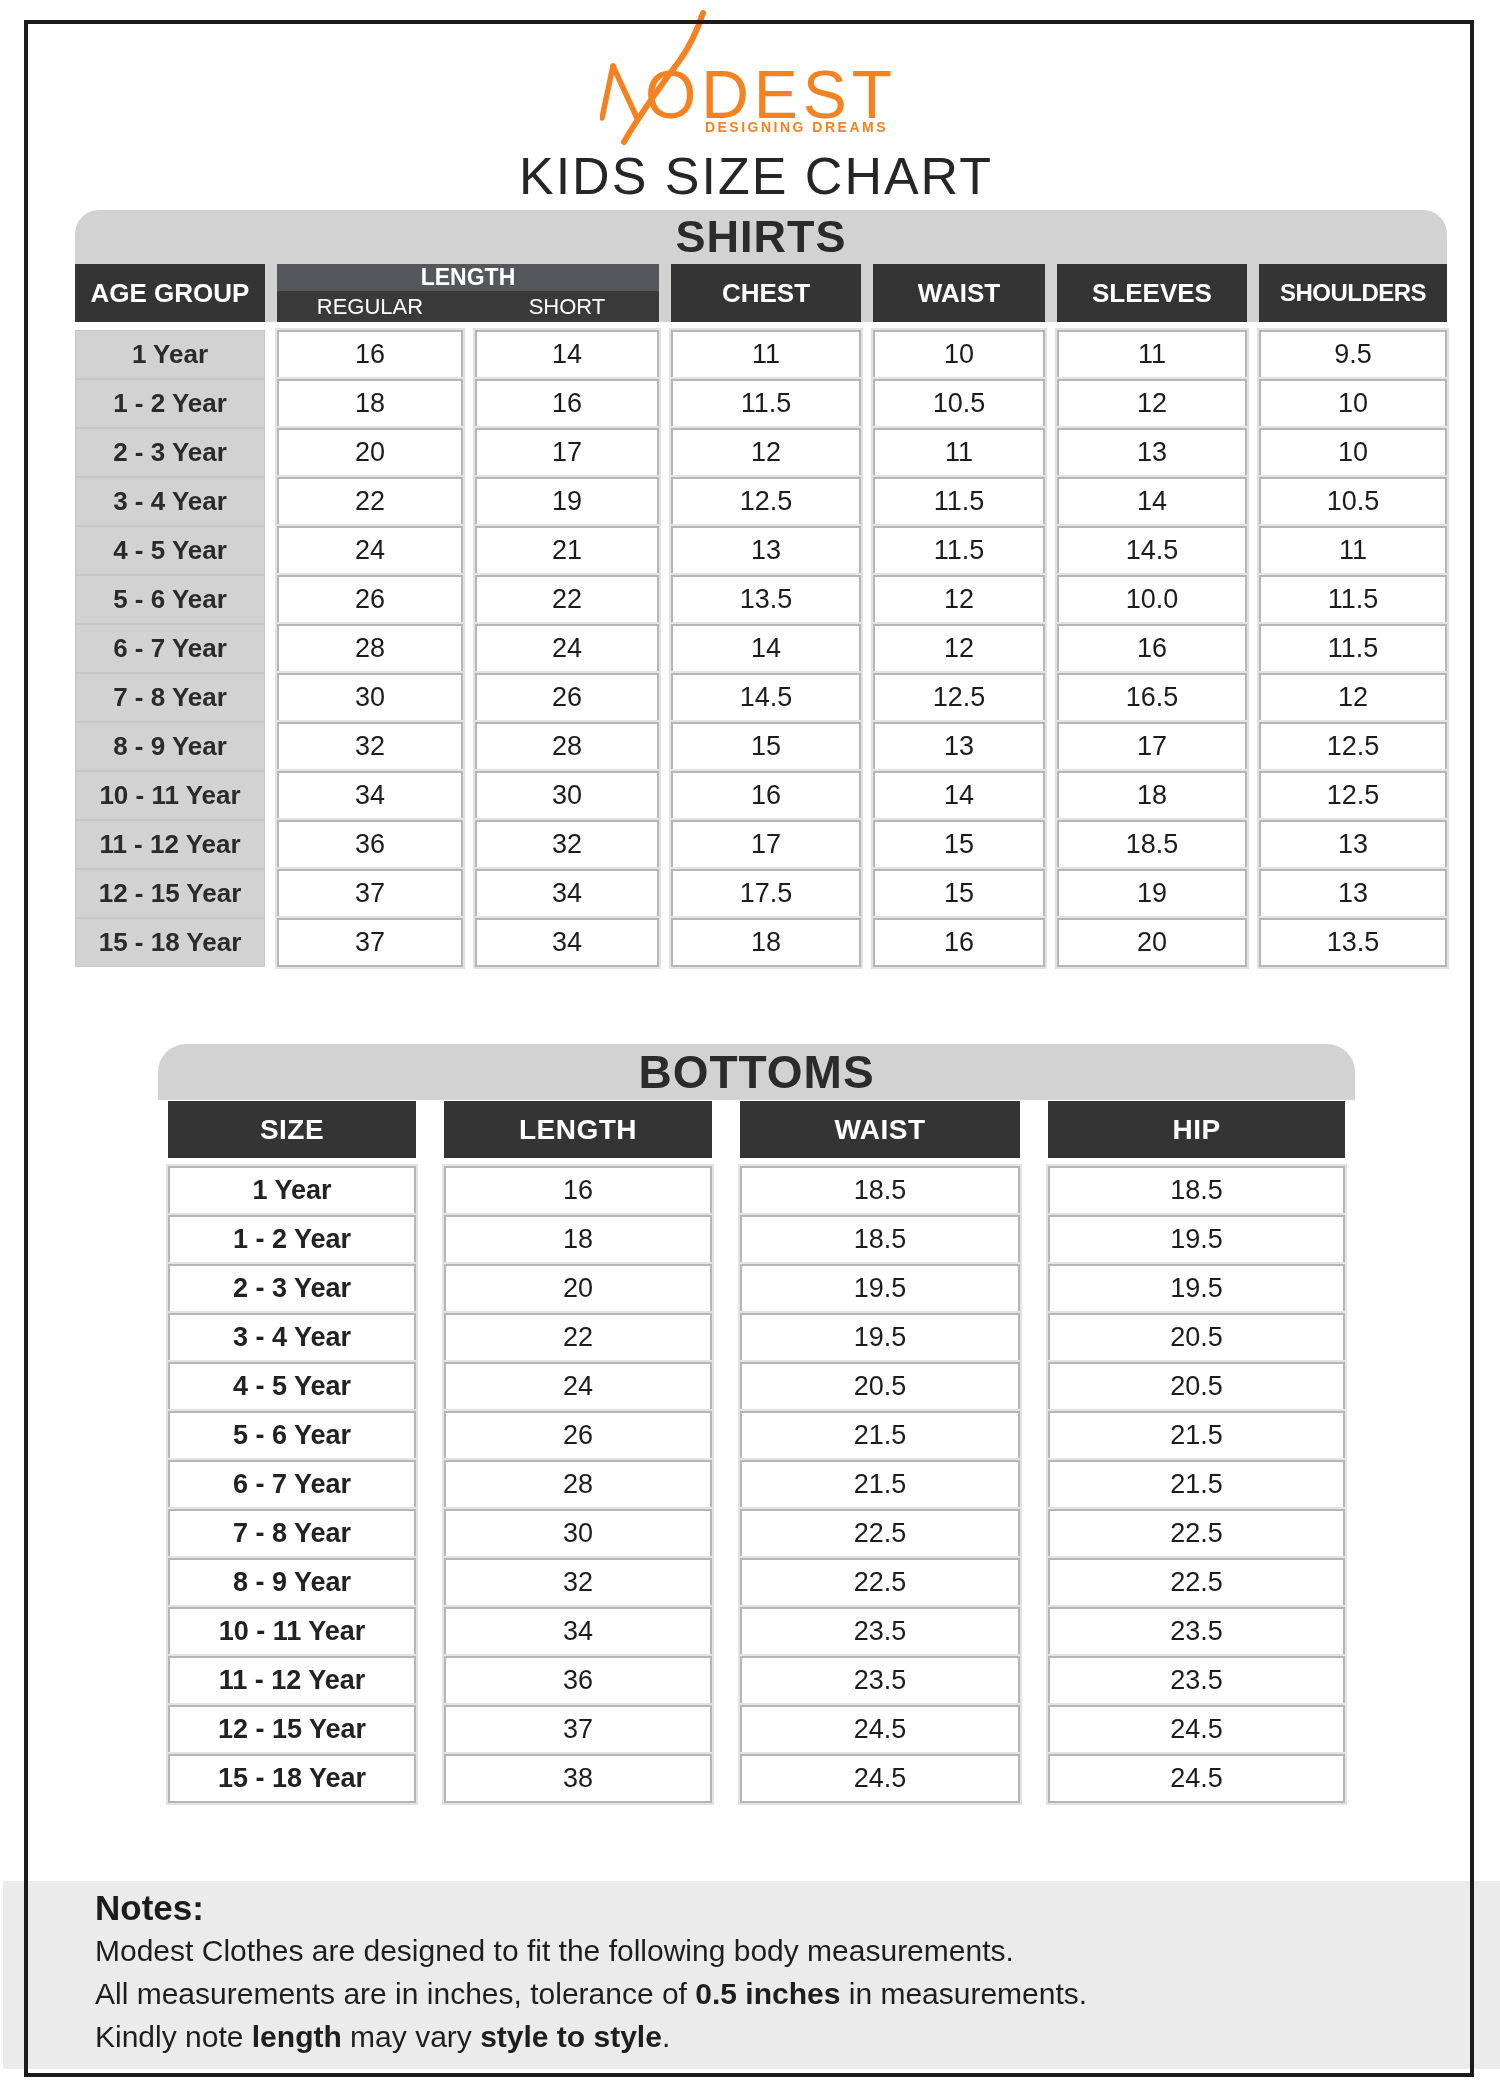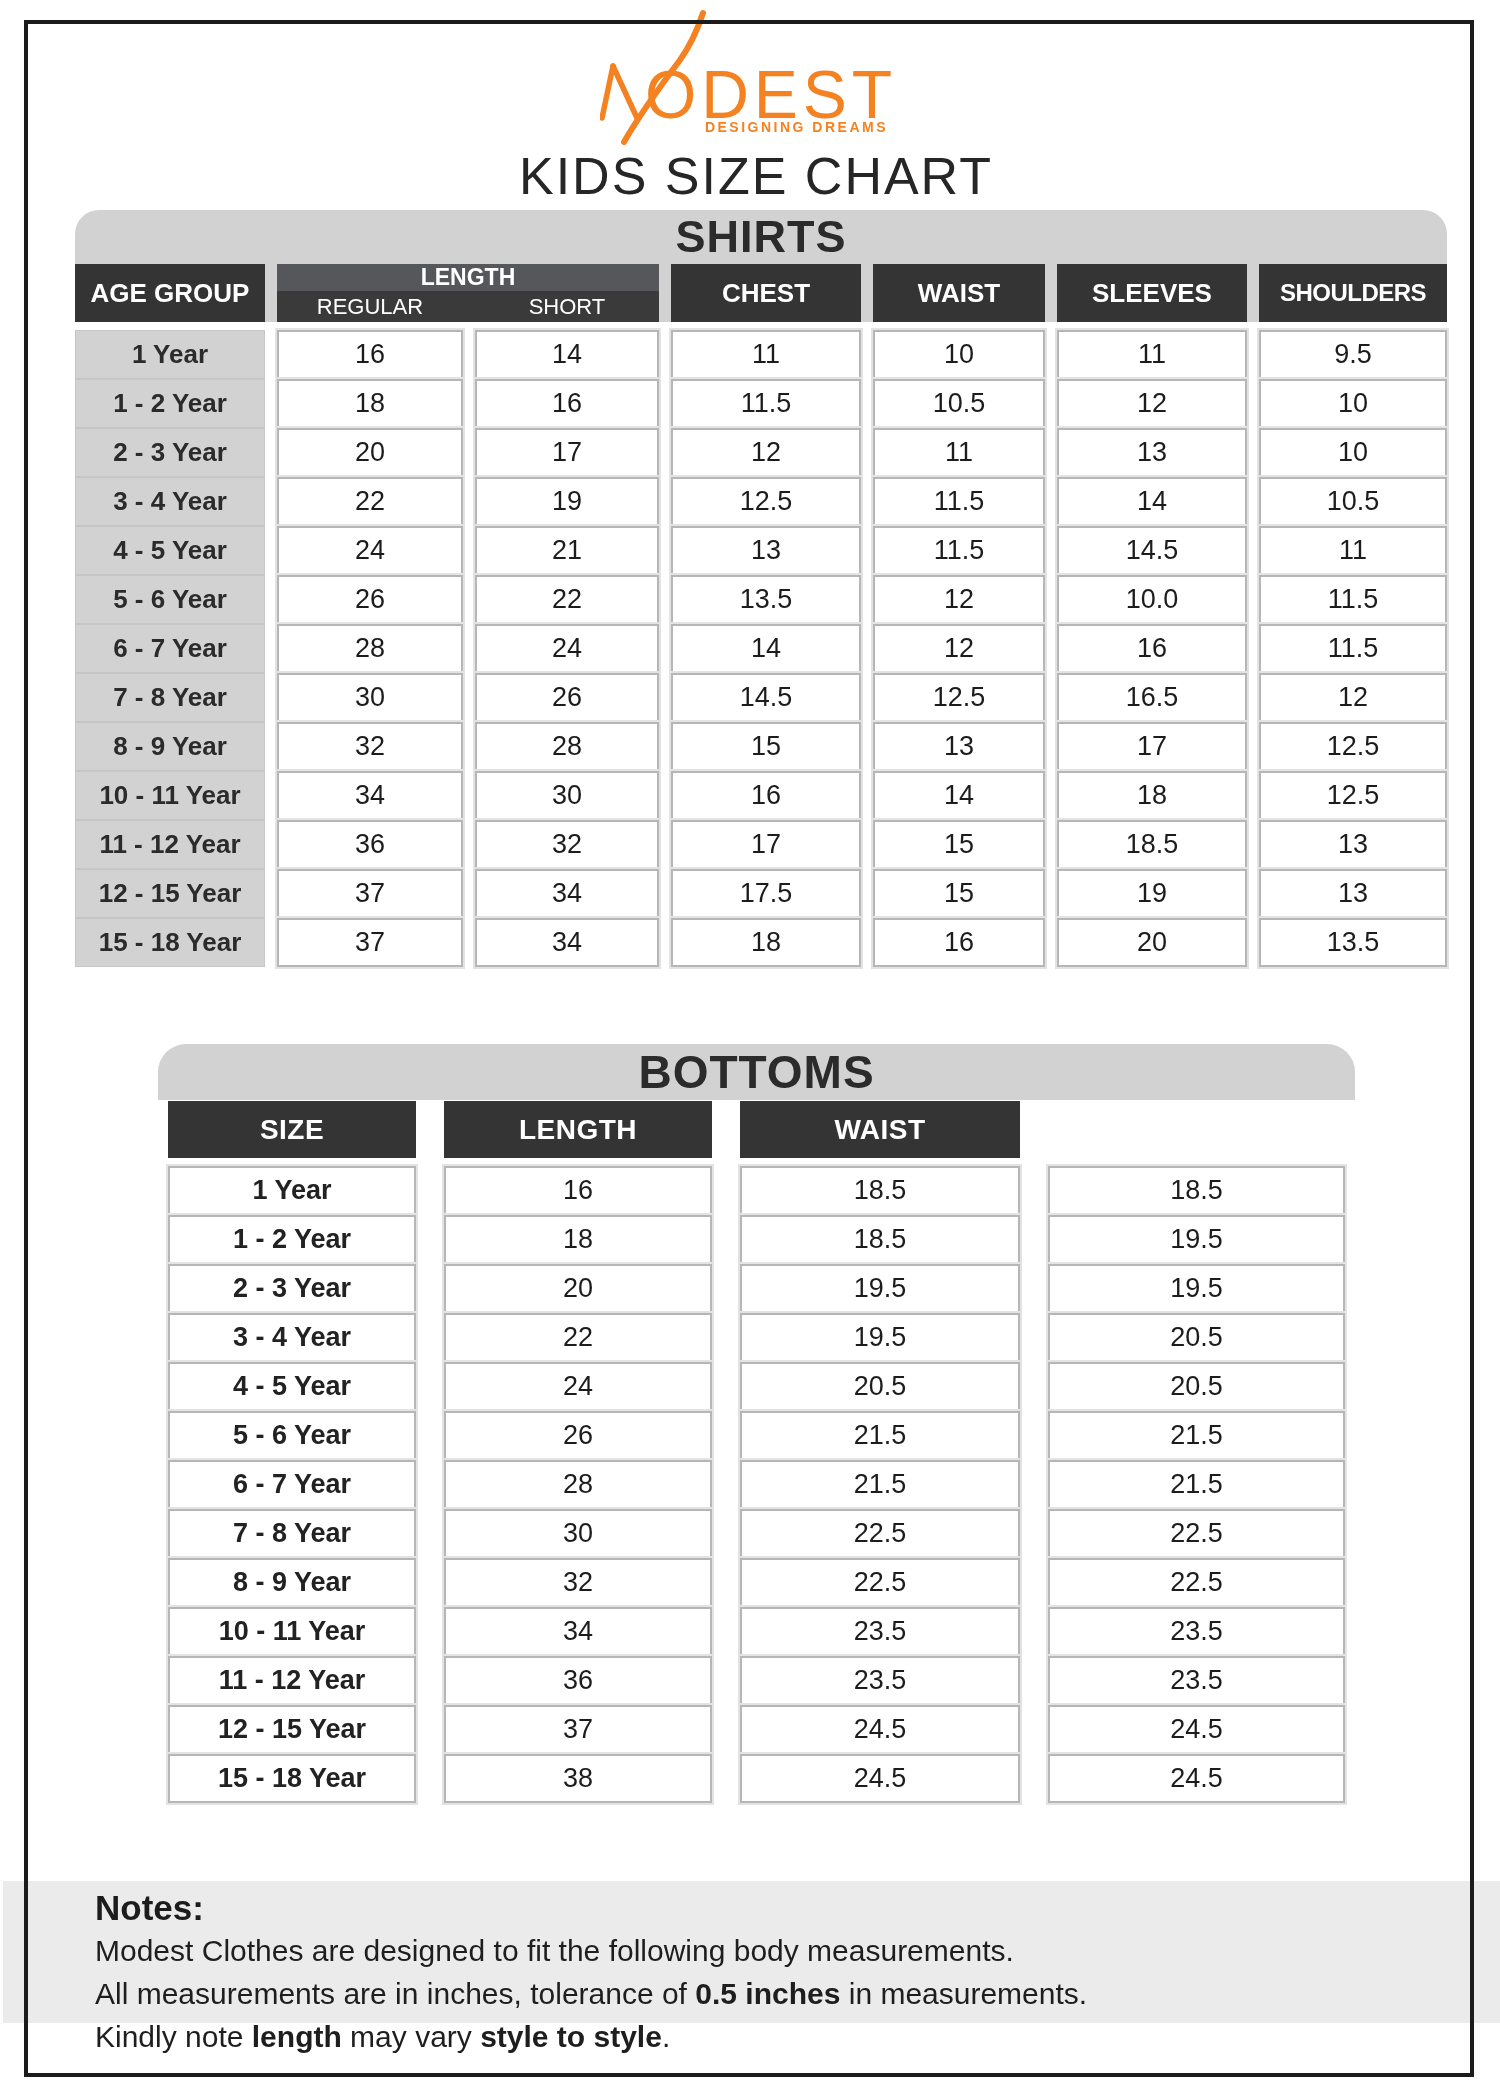--- a/index.html
+++ b/index.html
@@ -51,21 +51,21 @@
   .bottoms .section-title{font-size:46px;line-height:56px;display:block;}
   .bottoms .head{display:grid;grid-template-columns:248px 268px 280px 297px;column-gap:28px;
                  height:57px;margin-top:1px;padding:0 10px;}
   .bottoms .hbox{font-size:28px;letter-spacing:0.5px;}
   .bottoms .rows{margin-top:8px;padding:0 10px;}
   .bottoms .trow{grid-template-columns:248px 268px 280px 297px;column-gap:28px;}
   .bottoms .cell.label{background:#ffffff;border:2px solid #b6b6b6;box-shadow:0 0 0 2px #e3e3e3;
                        font-weight:bold;font-size:27px;color:#222222;}
 
   
-  .notes{position:absolute;left:3px;top:1881px;width:1497px;height:142px;background:#ebebeb;
+  .notes{position:absolute;left:3px;top:1881px;width:1497px;height:188px;background:#ebebeb;
          box-sizing:border-box;padding:6px 40px 0 92px;z-index:1;}
   .notes-heading{font-size:35px;font-weight:bold;color:#1c1c1c;line-height:42px;}
   .note-line{font-size:30px;color:#1e1e1e;line-height:43px;}
   .note-line .b{font-weight:bold;}
 </style>
 </head>
 <body>
 
 <div class="page">
   <div class="frame"></div>
@@ -222,20 +222,21 @@
   </div>
 
   <div class="bottoms">
     <div class="band">
       <span class="section-title">BOTTOMS</span>
     </div>
     <div class="head">
       <div class="hbox">SIZE</div>
       <div class="hbox">LENGTH</div>
       <div class="hbox">WAIST</div>
+      <div class="hbox">HIP</div>
     </div>
     <div class="rows">
         <div class="trow">
           <div class="cell label">1 Year</div>
           <div class="cell value">16</div>
           <div class="cell value">18.5</div>
           <div class="cell value">18.5</div>
         </div>
         <div class="trow">
           <div class="cell label">1 - 2 Year</div>

